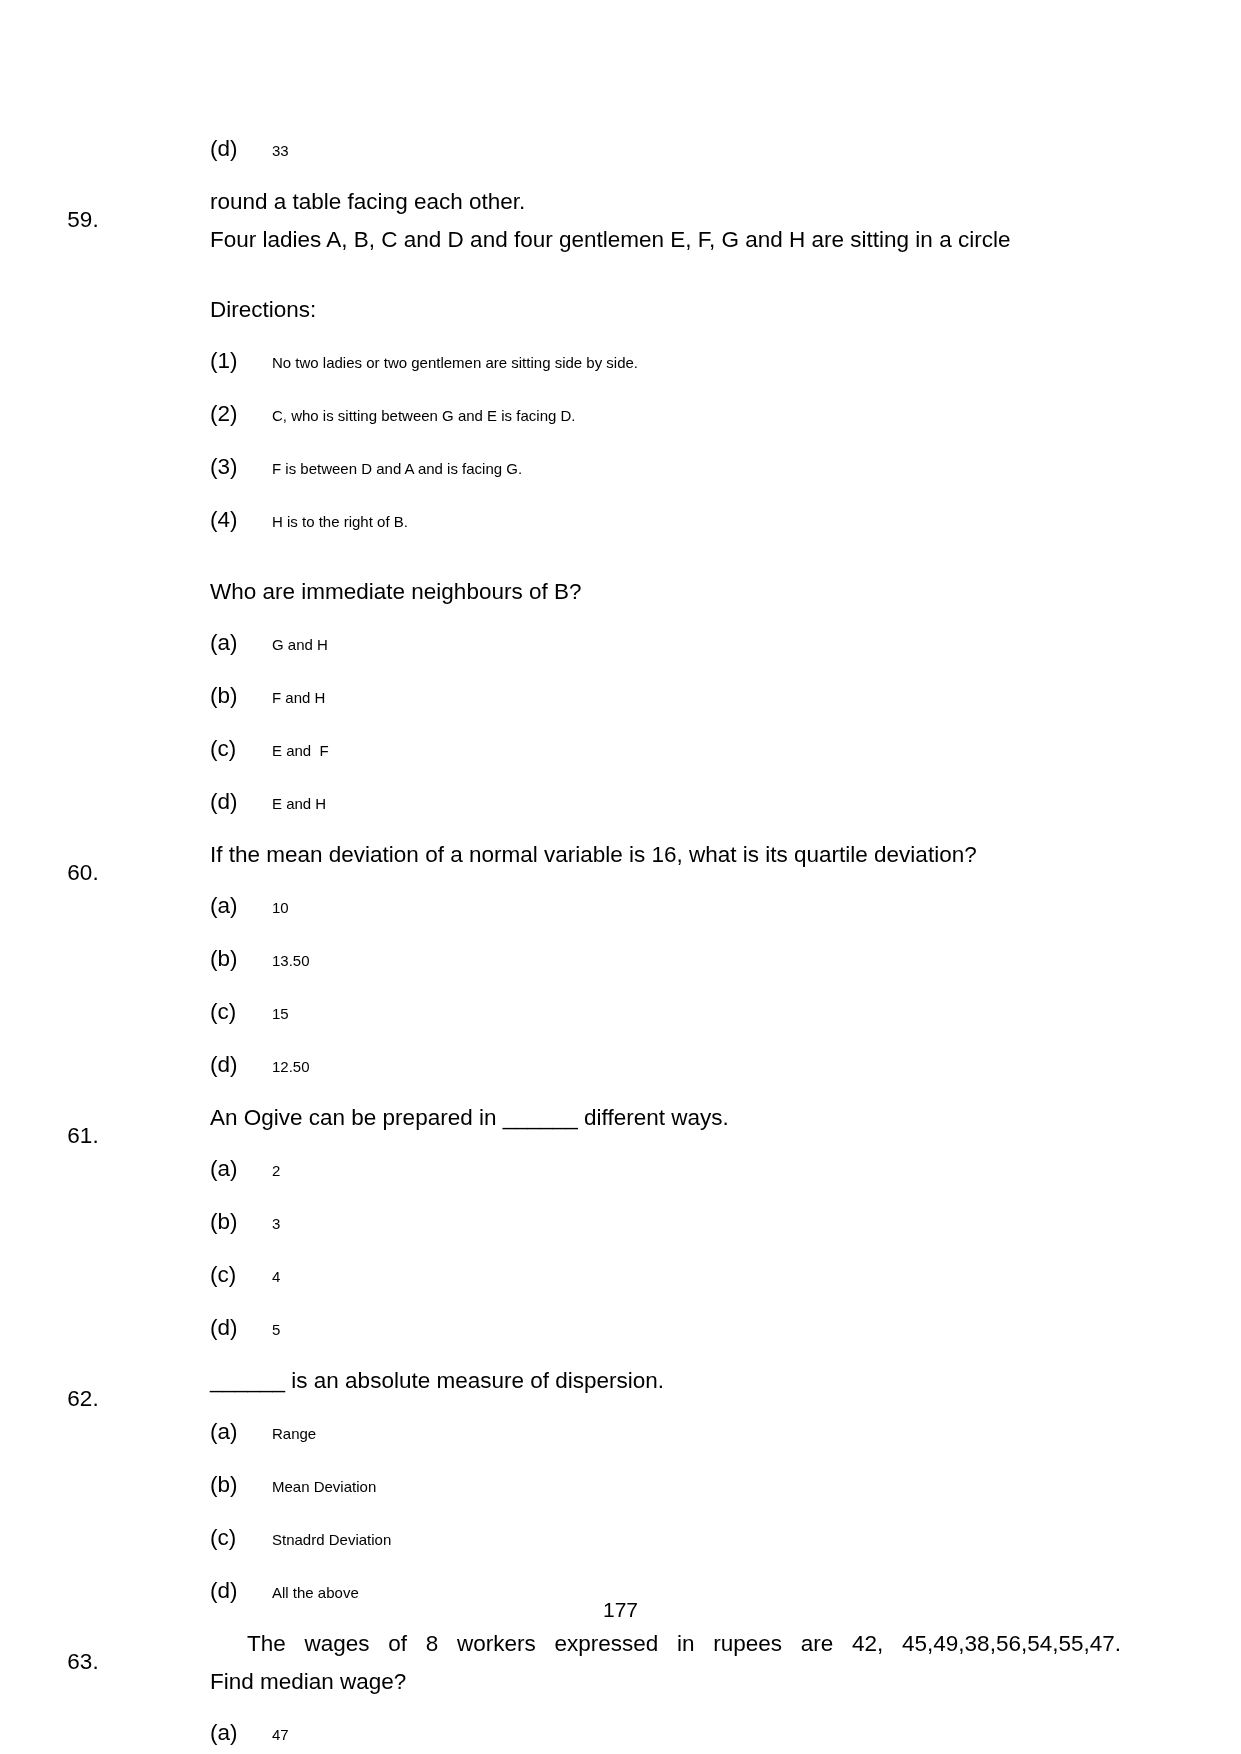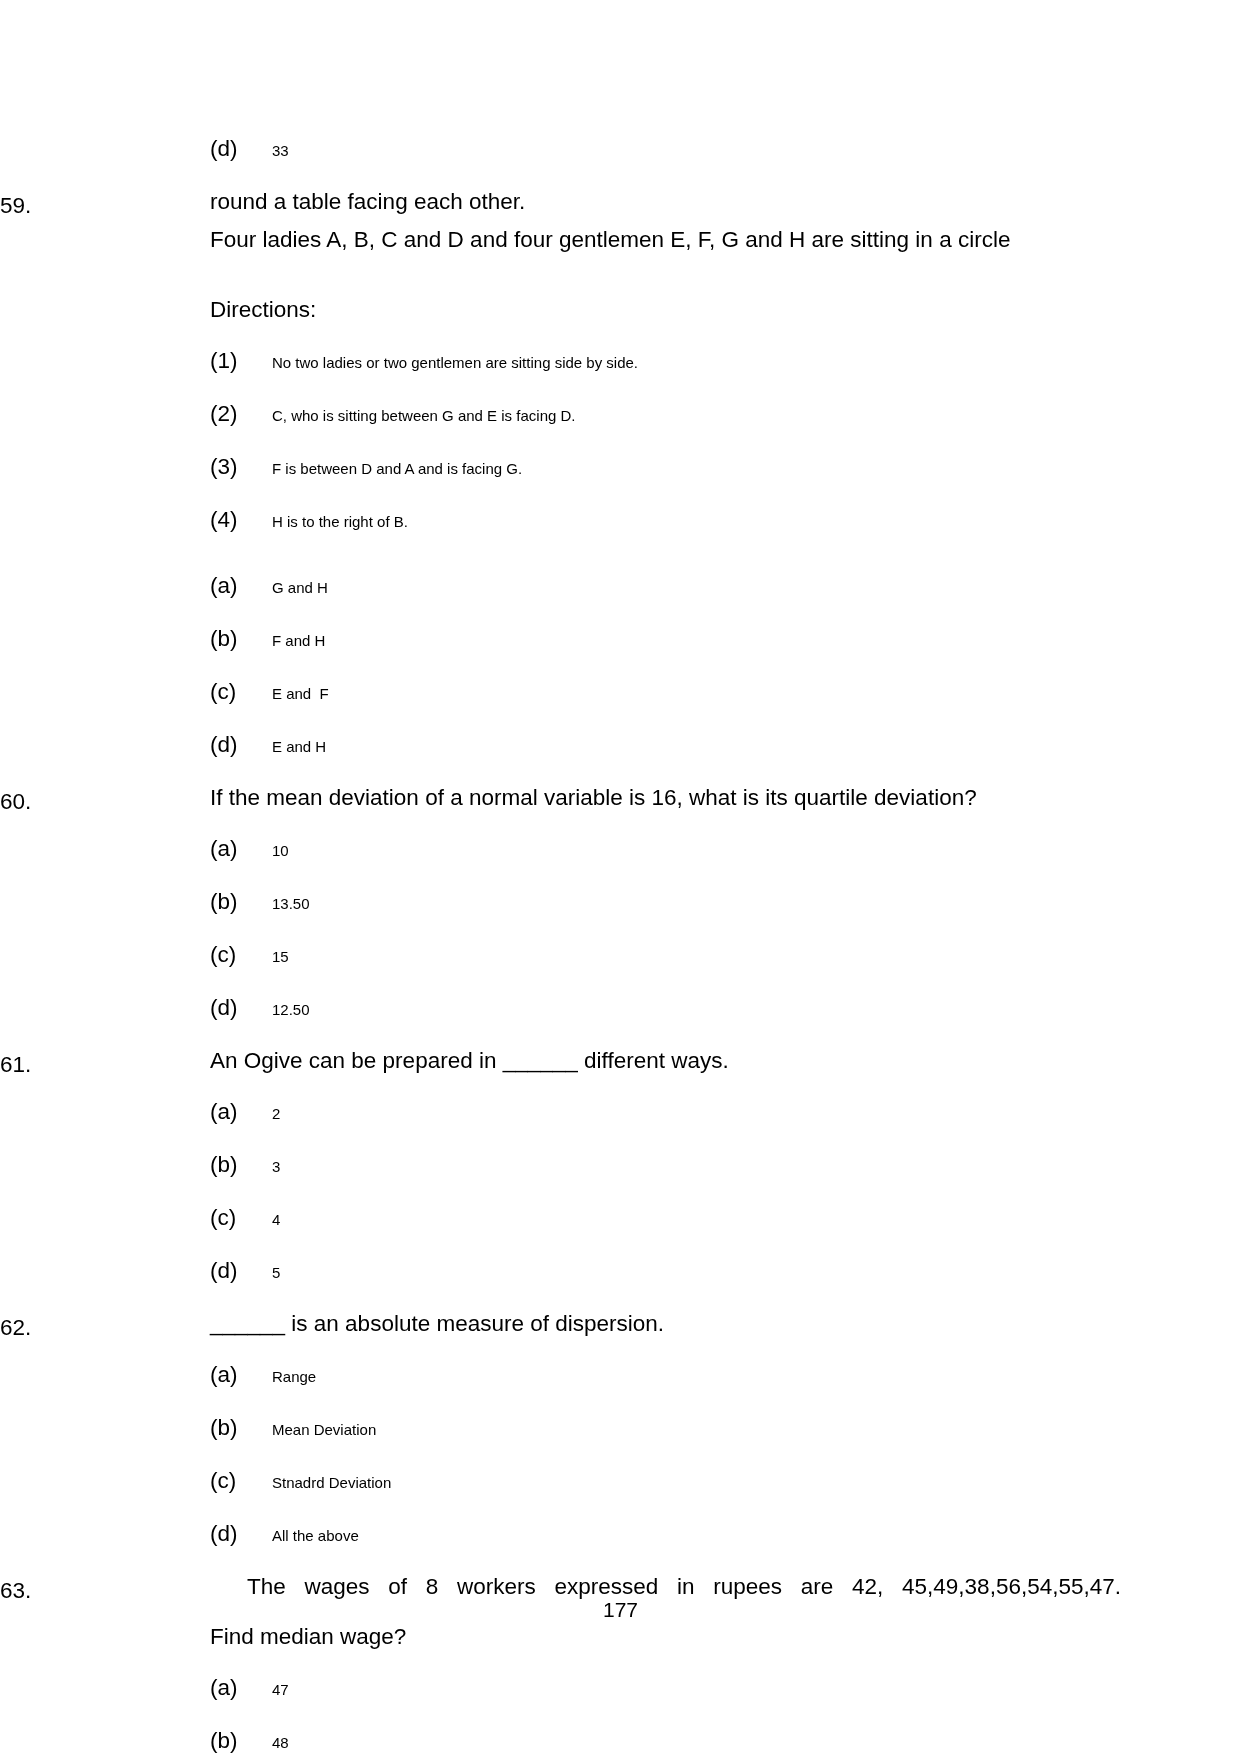--- a/index.html
+++ b/index.html
@@ -35,23 +35,23 @@
     position: relative;
     display: block;
     padding-left: 210px;
     min-height: 38px;
     font-size: 22.5px;
     line-height: 38px;
   }
   .q-num {
     position: absolute;
     left: 0;
-    top: 4px;
+    top: 18px;
     width: 188px;
-    text-align: left;
+    text-align: center;
     padding-right: 22px;
     box-sizing: border-box;
     font-size: 22.5px;
     line-height: 38px;
   }
   .q-text {
     display: block;
     font-size: 22.5px;
     line-height: 38px;
     padding-right: 120px;
@@ -61,21 +61,20 @@
     text-justify: inter-word;
   }
   .q-text.justify > span.line1 {
     display: block;
     text-align: justify;
     text-align-last: justify;
     margin-left: 37px;
   }
   .q-text.justify > span.line2 {
     display: block;
-    margin-top: 12px;
   }
 
   
   .opt-row {
     position: relative;
     padding-left: 272px;
     min-height: 38px;
     font-size: 22.5px;
     line-height: 38px;
     margin-top: 0;
@@ -170,20 +169,21 @@
         <span class="sub-label">(3)</span>
         <span class="opt-text">F is between D and A and is facing G.</span>
       </div>
       <div class="gap-sm"></div>
       <div class="sub-row">
         <span class="sub-label">(4)</span>
         <span class="opt-text">H is to the right of B.</span>
       </div>
 
       <div class="gap-sm"></div>
+      <div class="plain-row">Who are immediate neighbours of B?</div>
       <div class="gap-sm"></div>
 
       <div class="opt-row">
         <span class="opt-label">(a)</span>
         <span class="opt-text">G and H</span>
       </div>
       <div class="gap-sm"></div>
       <div class="opt-row">
         <span class="opt-label">(b)</span>
         <span class="opt-text">F and H</span>

